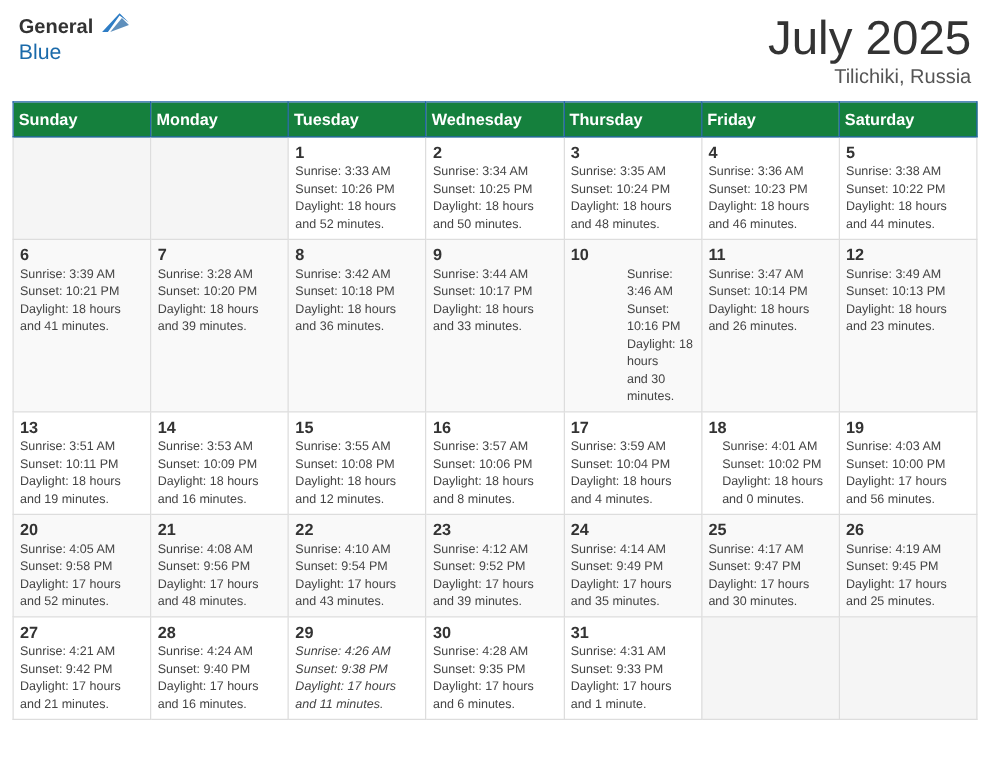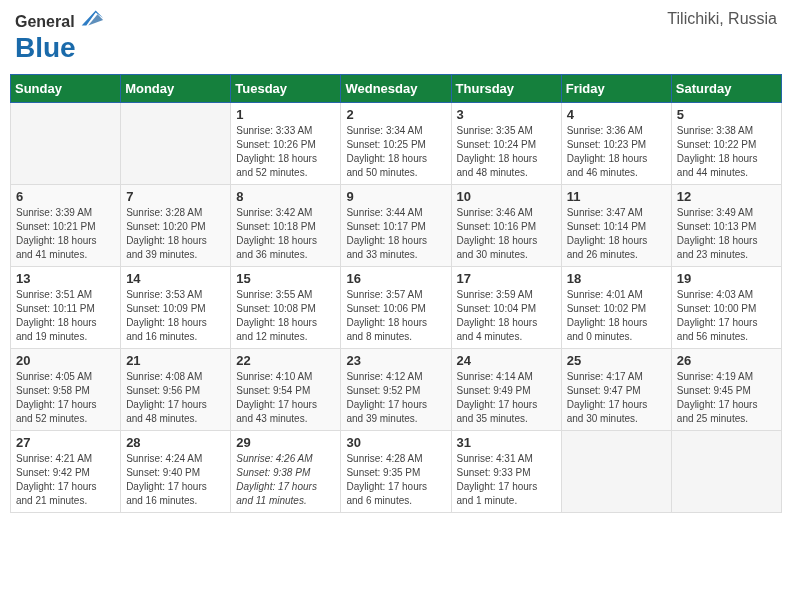--- a/index.html
+++ b/index.html
@@ -25,22 +25,22 @@
       display: flex;
       flex-direction: column;
       line-height: 1.1;
     }
     .logo-general {
       font-size: 16px;
       font-weight: bold;
       color: #333;
     }
     .logo-blue {
-      font-size: 28px;
-      font-weight: bold;
+      font-size: 17px;
+      font-weight: normal;
       color: #1a6aaa;
     }
     .logo-icon {
       width: 28px;
       height: 28px;
       margin-left: 2px;
       margin-top: -5px;
     }
     .title-block {
       text-align: right;
@@ -107,20 +107,21 @@
         <span class="logo-general">General</span>
         <svg class="logo-icon" viewBox="0 0 30 30">
           <polygon points="5,22 20,6 28,14 20,8 10,22" fill="#2e7dc5"></polygon>
           <polygon points="12,22 22,10 28,16" fill="#1a5fa0" opacity="0.7"></polygon>
         </svg>
       </span>
       <span class="logo-blue">Blue</span>
     </div>
   </div>
   <div class="title-block">
+    <div class="month-title">July 2025</div>
     <div class="subtitle">Tilichiki, Russia</div>
   </div>
 </div>
 
 <table class="calendar">
   <thead>
     <tr>
     <th>Sunday</th>
         <th>Monday</th>
         <th>Tuesday</th>
@@ -194,21 +195,21 @@
         </td>
         <td>
           <span class="day-number">9</span>
           <div class="day-info" style="white-space: pre-line;">Sunrise: 3:44 AM
 Sunset: 10:17 PM
 Daylight: 18 hours
 and 33 minutes.</div>
         </td>
         <td>
           <span class="day-number">10</span>
-          <div class="day-info" style="white-space: pre-line;">Sunrise: 3:46 AM
+          <div class="day-info" style="white-space: pre-line; margin-left: 45px;">Sunrise: 3:46 AM
 Sunset: 10:16 PM
 Daylight: 18 hours
 and 30 minutes.</div>
         </td>
         <td>
           <span class="day-number">11</span>
           <div class="day-info" style="white-space: pre-line;">Sunrise: 3:47 AM
 Sunset: 10:14 PM
 Daylight: 18 hours
 and 26 minutes.</div>
@@ -252,21 +253,21 @@
         </td>
         <td>
           <span class="day-number">17</span>
           <div class="day-info" style="white-space: pre-line;">Sunrise: 3:59 AM
 Sunset: 10:04 PM
 Daylight: 18 hours
 and 4 minutes.</div>
         </td>
         <td>
           <span class="day-number">18</span>
-          <div class="day-info" style="white-space: pre-line;">Sunrise: 4:01 AM
+          <div class="day-info" style="white-space: pre-line; margin-left: 11px;">Sunrise: 4:01 AM
 Sunset: 10:02 PM
 Daylight: 18 hours
 and 0 minutes.</div>
         </td>
         <td>
           <span class="day-number">19</span>
           <div class="day-info" style="white-space: pre-line;">Sunrise: 4:03 AM
 Sunset: 10:00 PM
 Daylight: 17 hours
 and 56 minutes.</div>

